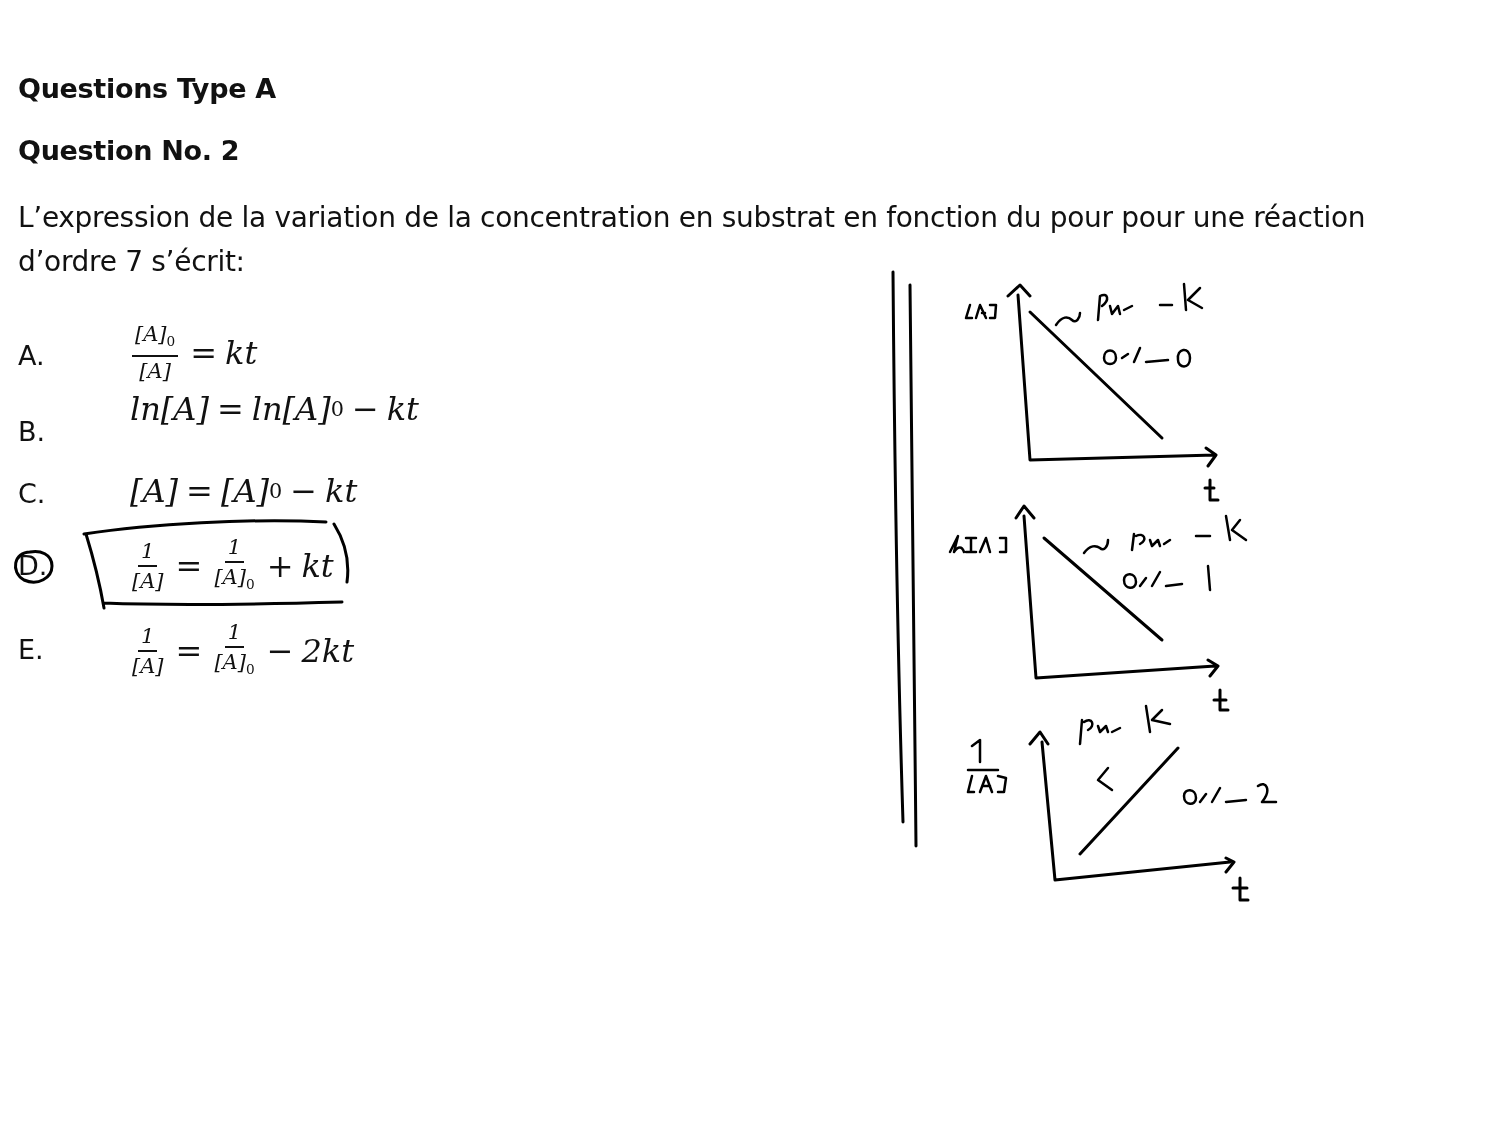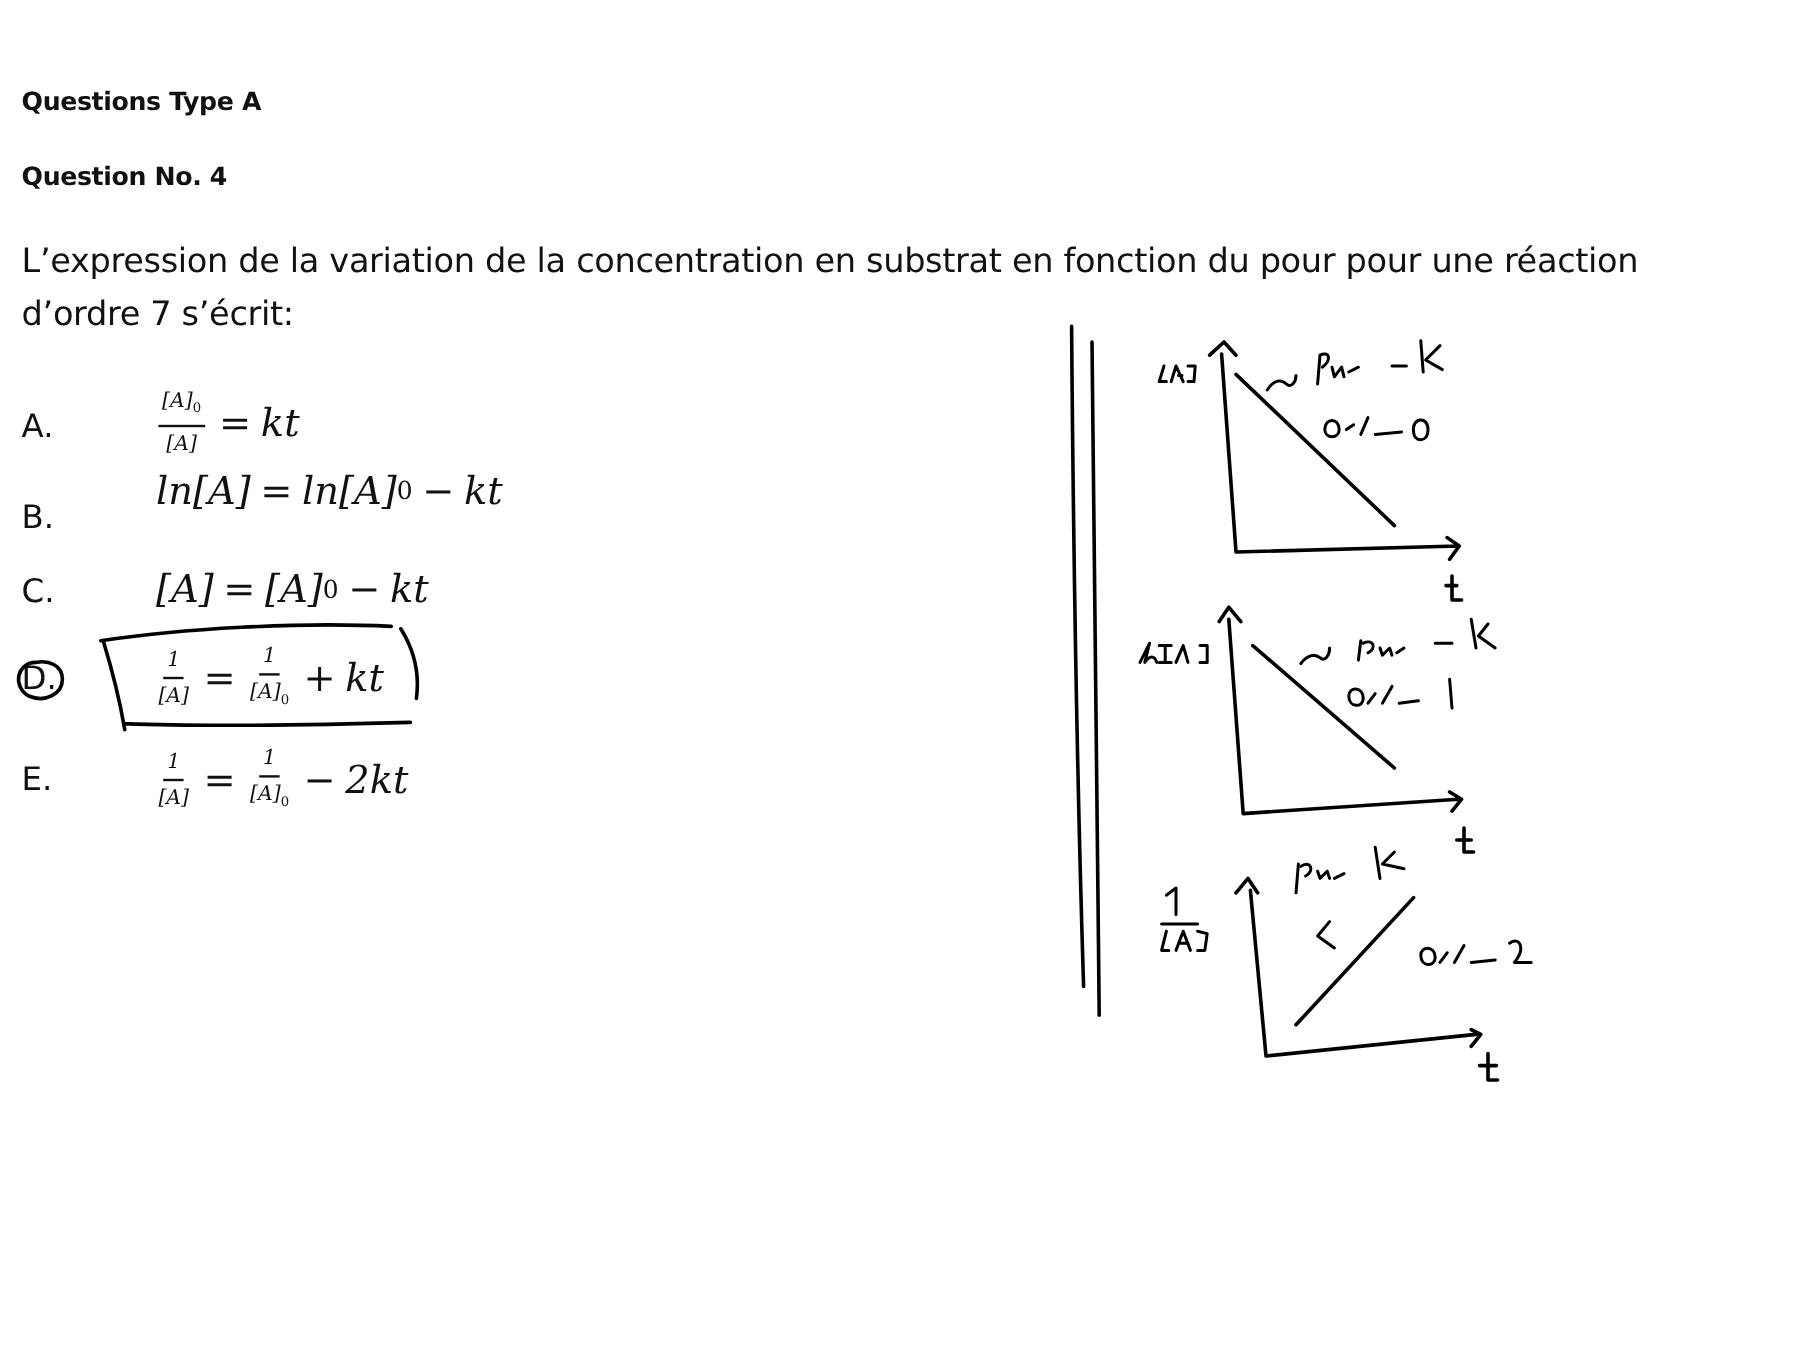--- a/index.html
+++ b/index.html
@@ -1,34 +1,34 @@
 <!DOCTYPE html>
 <html><head>
 <meta charset="utf-8">
 <style>
   html, body { margin:0; padding:0; background:#ffffff; }
   body { width:1500px; height:1125px; position:relative; overflow:hidden; color:#111; font-family:"DejaVu Sans", sans-serif; }
-  .h { position:absolute; left:18px; font-weight:bold; font-size:21px; letter-spacing:-0.3px; }
+  .h { position:absolute; left:18px; font-weight:bold; font-size:27px; letter-spacing:-0.3px; }
   #h1 { top:73px; }
   #h2 { top:135px; }
   .stem { position:absolute; left:18px; top:196px; font-size:28px; line-height:44px; width:1470px; letter-spacing:-0.3px; }
   .opt { position:absolute; left:18px; font-size:27px; }
   .math { position:absolute; font-family:"DejaVu Serif", serif; font-style:italic; font-size:32px; display:flex; align-items:center; }
-  .frac { display:inline-flex; flex-direction:column; align-items:center; font-size:17px; margin:0 4px; }
+  .frac { display:inline-flex; flex-direction:column; align-items:center; font-size:21px; margin:0 4px; }
   .frac .num { padding:0 3px 2px; border-bottom:2px solid #111; line-height:24px; }
   .frac .den { padding-top:2px; line-height:24px; }
   sub { font-size:0.65em; font-style:normal; }
   .op { margin:0 8px; font-style:normal; }
   svg.ink { position:absolute; left:0; top:0; }
 </style>
 </head>
 <body>
 
 <div id="h1" class="h">Questions Type A</div>
-<div id="h2" class="h">Question No. 4</div>
+<div id="h2" class="h">Question No. 2</div>
 
 <div class="stem">
   <div>L’expression de la variation de la concentration en substrat en fonction du pour pour une réaction</div>
   <div>d’ordre 7 s’écrit:</div>
 </div>
 
 <div class="opt" style="top:340px;">A.</div>
 <div class="math" style="left:128px; top:322px;">
   <span class="frac">
     <span class="num"><span>[A]</span><sub>0</sub></span>

